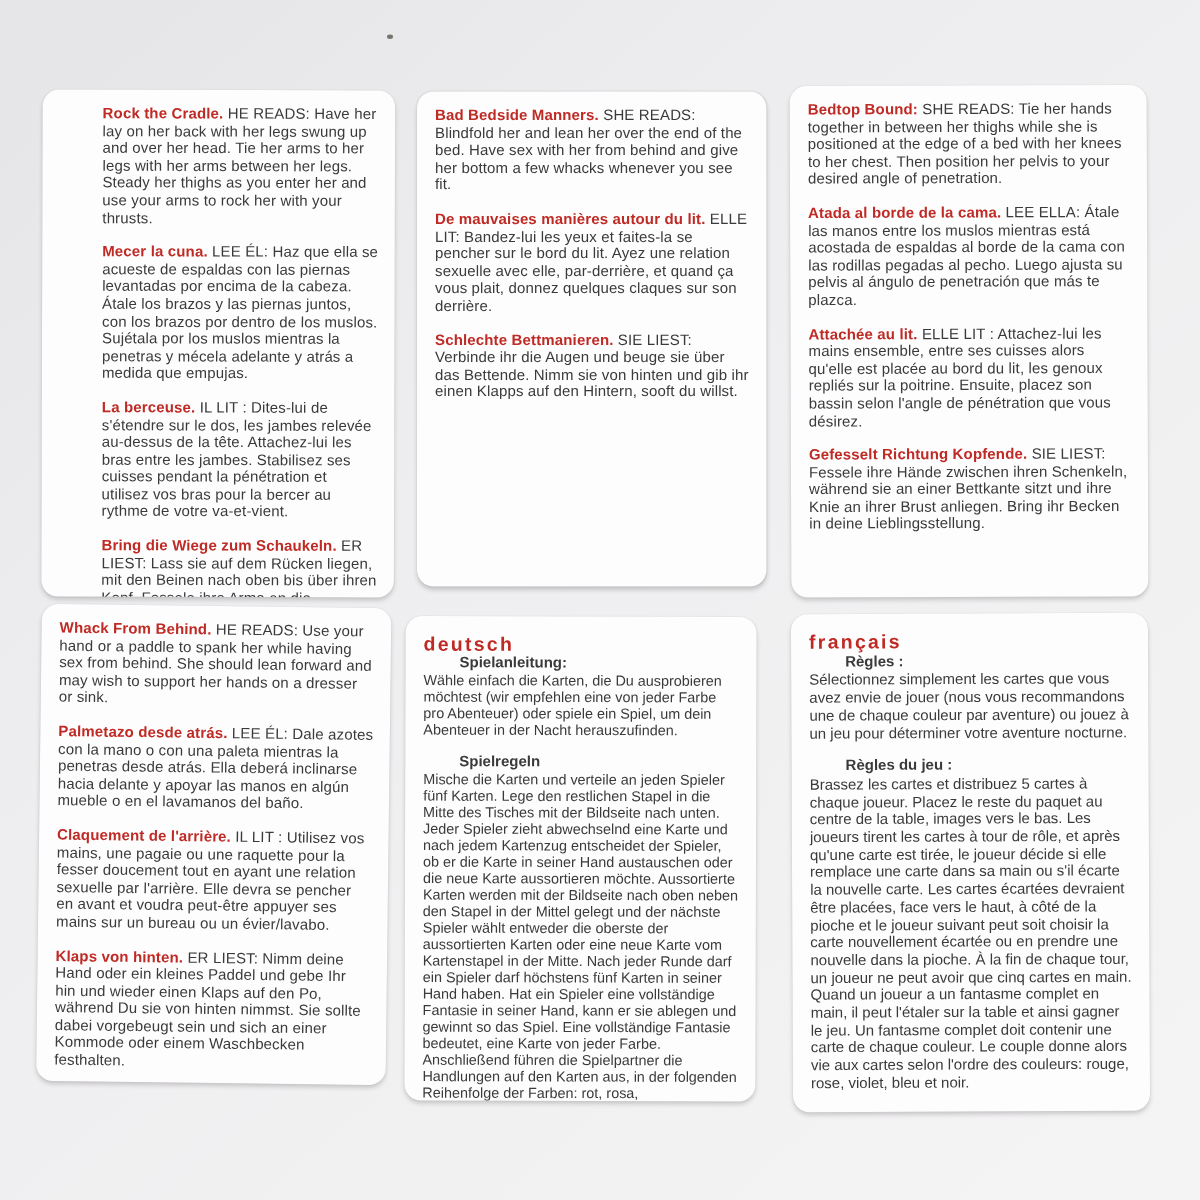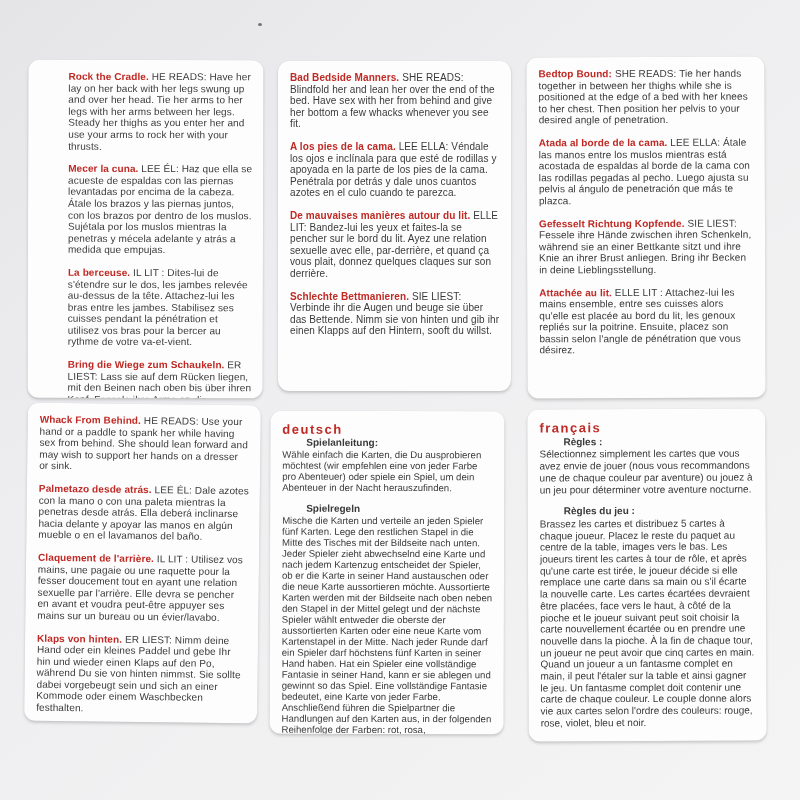--- a/index.html
+++ b/index.html
@@ -58,30 +58,29 @@
 
   <section class="card instr" id="card-1">
     <p class="para"><span class="lead">Rock the Cradle.</span> <span>HE READS: Have her lay on her back with her legs swung up and over her head. Tie her arms to her legs with her arms between her legs. Steady her thighs as you enter her and use your arms to rock her with your thrusts.</span></p>
     <p class="para"><span class="lead">Mecer la cuna.</span> <span>LEE ÉL: Haz que ella se acueste de espaldas con las piernas levantadas por encima de la cabeza. Átale los brazos y las piernas juntos, con los brazos por dentro de los muslos. Sujétala por los muslos mientras la penetras y mécela adelante y atrás a medida que empujas.</span></p>
     <p class="para"><span class="lead">La berceuse.</span> <span>IL LIT : Dites-lui de s'étendre sur le dos, les jambes relevée au-dessus de la tête. Attachez-lui les bras entre les jambes. Stabilisez ses cuisses pendant la pénétration et utilisez vos bras pour la bercer au rythme de votre va-et-vient.</span></p>
     <p class="para"><span class="lead">Bring die Wiege zum Schaukeln.</span> <span>ER LIEST: Lass sie auf dem Rücken liegen, mit den Beinen nach oben bis über ihren Kopf. Fessele ihre Arme an die Innenseite ihrer Beine. Stütze ihre Oberschenkel, wenn Du in sie eindringst und schüttele Sie mit deinen Armen bei jedem Stoß.</span></p>
   </section>
 
   <section class="card instr" id="card-2">
     <p class="para"><span class="lead">Bad Bedside Manners.</span> <span>SHE READS: Blindfold her and lean her over the end of the bed. Have sex with her from behind and give her bottom a few whacks whenever you see fit.</span></p>
-    <p class="para"><span class="lead">A los pies de la cama.</span> <span>LEE ELLA: Véndale los ojos e inclínala para que esté de rodillas y apoyada en la parte de los pies de la cama. Penétrala por detrás y dale unos cuantos azotes en el culo cuando te parezca.</span></p>
     <p class="para"><span class="lead">De mauvaises manières autour du lit.</span> <span>ELLE LIT: Bandez-lui les yeux et faites-la se pencher sur le bord du lit. Ayez une relation sexuelle avec elle, par-derrière, et quand ça vous plait, donnez quelques claques sur son derrière.</span></p>
     <p class="para"><span class="lead">Schlechte Bettmanieren.</span> <span>SIE LIEST: Verbinde ihr die Augen und beuge sie über das Bettende. Nimm sie von hinten und gib ihr einen Klapps auf den Hintern, sooft du willst.</span></p>
   </section>
 
   <section class="card instr" id="card-3">
     <p class="para"><span class="lead">Bedtop Bound:</span> <span>SHE READS: Tie her hands together in between her thighs while she is positioned at the edge of a bed with her knees to her chest. Then position her pelvis to your desired angle of penetration.</span></p>
     <p class="para"><span class="lead">Atada al borde de la cama.</span> <span>LEE ELLA: Átale las manos entre los muslos mientras está acostada de espaldas al borde de la cama con las rodillas pegadas al pecho. Luego ajusta su pelvis al ángulo de penetración que más te plazca.</span></p>
+    <p class="para"><span class="lead">Attachée au lit.</span> <span>ELLE LIT : Attachez-lui les mains ensemble, entre ses cuisses alors qu'elle est placée au bord du lit, les genoux repliés sur la poitrine. Ensuite, placez son bassin selon l'angle de pénétration que vous désirez.</span></p>
     <p class="para"><span class="lead">Gefesselt Richtung Kopfende.</span> <span>SIE LIEST: Fessele ihre Hände zwischen ihren Schenkeln, während sie an einer Bettkante sitzt und ihre Knie an ihrer Brust anliegen. Bring ihr Becken in deine Lieblingsstellung.</span></p>
-    <p class="para"><span class="lead">Attachée au lit.</span> <span>ELLE LIT : Attachez-lui les mains ensemble, entre ses cuisses alors qu'elle est placée au bord du lit, les genoux repliés sur la poitrine. Ensuite, placez son bassin selon l'angle de pénétration que vous désirez.</span></p>
   </section>
 
   <section class="card instr" id="card-4">
     <p class="para"><span class="lead">Whack From Behind.</span> <span>HE READS: Use your hand or a paddle to spank her while having sex from behind. She should lean forward and may wish to support her hands on a dresser or sink.</span></p>
     <p class="para"><span class="lead">Palmetazo desde atrás.</span> <span>LEE ÉL: Dale azotes con la mano o con una paleta mientras la penetras desde atrás. Ella deberá inclinarse hacia delante y apoyar las manos en algún mueble o en el lavamanos del baño.</span></p>
     <p class="para"><span class="lead">Claquement de l'arrière.</span> <span>IL LIT : Utilisez vos mains, une pagaie ou une raquette pour la fesser doucement tout en ayant une relation sexuelle par l'arrière. Elle devra se pencher en avant et voudra peut-être appuyer ses mains sur un bureau ou un évier/lavabo.</span></p>
     <p class="para"><span class="lead">Klaps von hinten.</span> <span>ER LIEST: Nimm deine Hand oder ein kleines Paddel und gebe Ihr hin und wieder einen Klaps auf den Po, während Du sie von hinten nimmst. Sie sollte dabei vorgebeugt sein und sich an einer Kommode oder einem Waschbecken festhalten.</span></p>
   </section>
 
   <section class="card rules" id="card-5">

